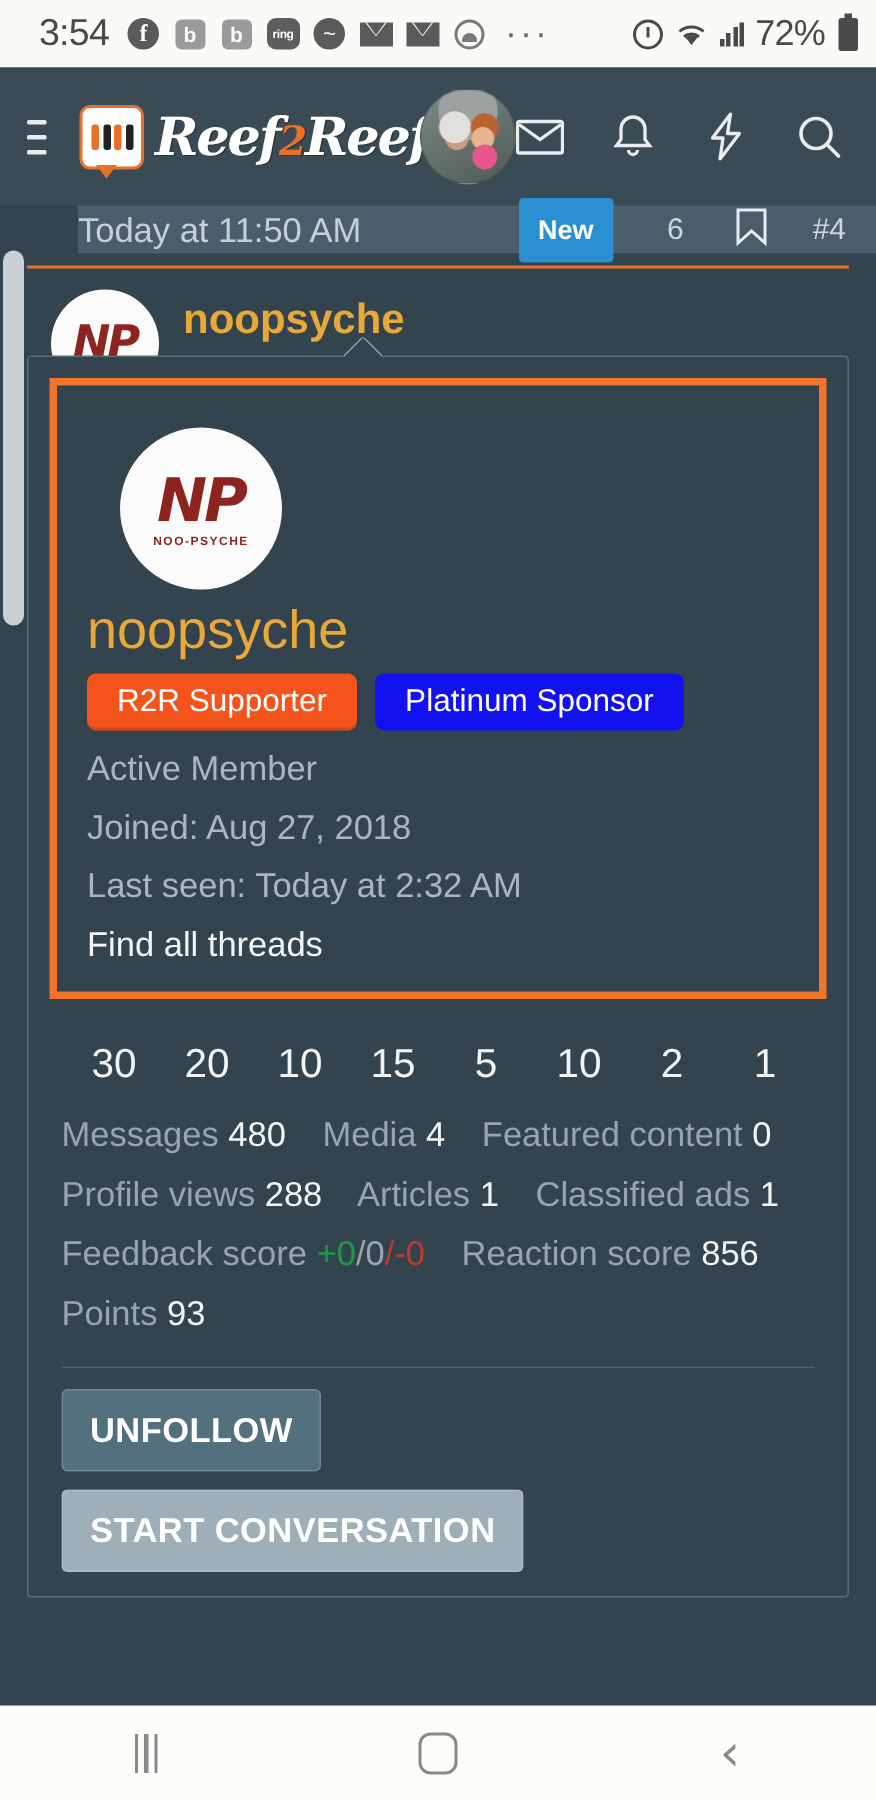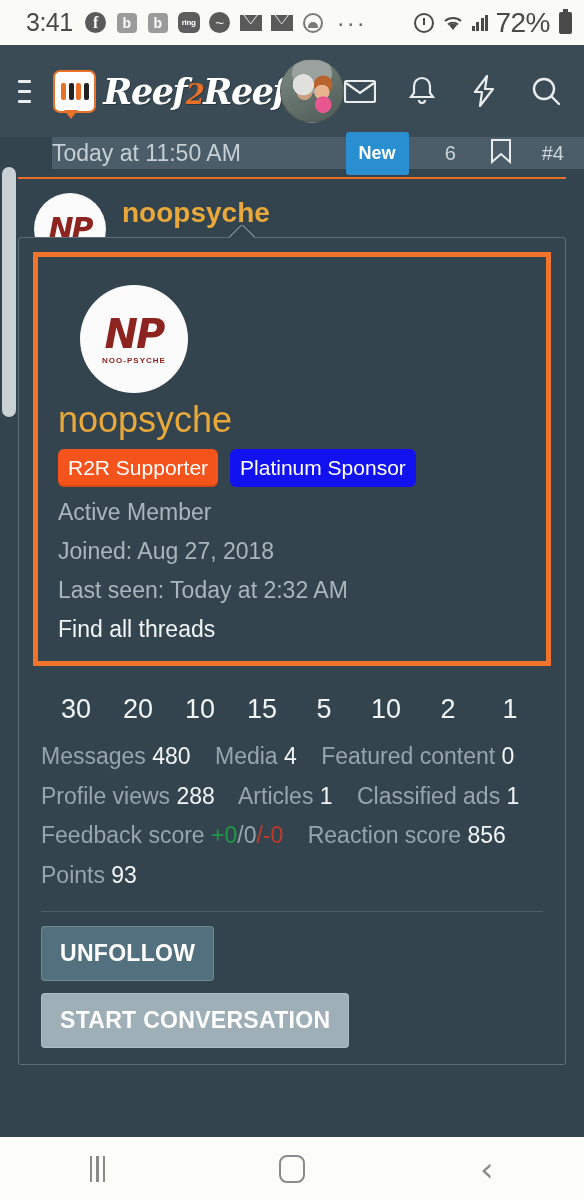--- a/index.html
+++ b/index.html
@@ -42,21 +42,21 @@
   .ic-face { width:20px;height:20px;border-radius:50%;border:2px solid #7a7a7a; position:relative; }
   .ic-face:before { content:""; position:absolute; left:3px; top:7px; width:10px;height:6px;
                     background:#7a7a7a; border-radius:5px 5px 0 0; }
   .sb-dots { font-size:24px; color:#6a6a6a; letter-spacing:2px; line-height:10px; margin-left:4px; }
   .sb-right { display:flex; align-items:center; gap:7px; }
   .ic-alarm { width:20px;height:20px;border:2px solid #4a4a4a;border-radius:50%;position:relative; }
   .ic-alarm:before { content:""; position:absolute; left:7px; top:3px; width:2px;height:7px;background:#4a4a4a; }
   .ic-wifi { font-size:19px; color:#4a4a4a; }
   .ic-sig { display:flex; align-items:flex-end; gap:1.5px; height:16px; }
   .ic-sig i { width:3px; background:#4a4a4a; display:block; }
-  .sb-batt-txt { font-size:28px; color:#4a4a4a; letter-spacing:-0.5px; }
+  .sb-batt-txt { font-size:24px; color:#4a4a4a; letter-spacing:-0.5px; }
   .ic-batt { width:13px;height:22px;background:#4a4a4a;border-radius:2px;position:relative;margin-left:2px; }
   .ic-batt:before { content:""; position:absolute; top:-3px; left:4px; width:5px;height:3px;background:#4a4a4a; }
 
   
   .navbar {
     height: 92px; width:100%;
     background: #3b4b55;
     display:flex; align-items:center; padding: 0 18px; gap: 0;
   }
   .hamburger { width:42px; display:flex; flex-direction:column; gap:7px; cursor:pointer; }
@@ -144,21 +144,21 @@
     width:108px;height:108px;border-radius:50%;background:#fbfbfb;margin:10px 0 0 22px;
     display:flex;flex-direction:column;align-items:center;justify-content:center;
   }
   .np-mark { color:#8e2420; font-size:40px; font-weight:bold; font-style:italic;
              letter-spacing:-2px; line-height:1; font-family:"DejaVu Sans", sans-serif; }
   .np-sub { color:#8e2420; font-size:8px; font-weight:bold; letter-spacing:1px; margin-top:2px; }
 
   .mc-username { color:#e8a83a; font-size:36px; margin:6px 0 2px 0; }
 
   .mc-badges { display:flex; flex-wrap:wrap; gap:8px 12px; margin-top:8px; }
-  .badge { color:#fff; font-size:21px; padding:7px 10px; border-radius:6px; white-space:nowrap; }
+  .badge { color:#fff; font-size:21px; padding:7px 20px; border-radius:6px; white-space:nowrap; }
   .badge.orange { background:#f4531c; box-shadow: inset 0 -2px 0 rgba(0,0,0,.12); }
   .badge.blue   { background:#1212f0; }
 
   .mc-line { color:#aab6bc; font-size:23px; margin-top:12px; }
   .mc-link { color:#f2f5f6; font-size:23px; margin-top:12px; display:block; text-decoration:none; }
   .mc-link + .mc-link { margin-top:4px; }
 
   
   .trophies { display:flex; gap:0; padding:14px 26px 0; }
   .trophy { color:#f2f5f6; font-size:27px; min-width:62px; text-align:center; }
@@ -193,21 +193,21 @@
   .nb-item { flex:1; display:flex; align-items:center; justify-content:center; cursor:pointer; }
   .nb-recent { display:flex; gap:4px; }
   .nb-recent i { display:block; width:2.5px; height:26px; background:#8a8a8a; }
   .nb-home { width:26px;height:28px;border:2.5px solid #8a8a8a;border-radius:8px; }
   .nb-back { color:#8a8a8a; font-size:34px; line-height:1; font-family:"DejaVu Sans",sans-serif; }
 </style>
 </head>
 <body>
 
 <div class="statusbar">
-  <div class="sb-time">3:41</div>
+  <div class="sb-time">3:54</div>
   <div class="sb-icons">
     <div class="sb-ic">
         <div class="ic-fb">f</div>
       </div>
     <div class="sb-ic">
         <div class="ic-b">b</div>
       </div>
     <div class="sb-ic">
         <div class="ic-b">b</div>
       </div>

